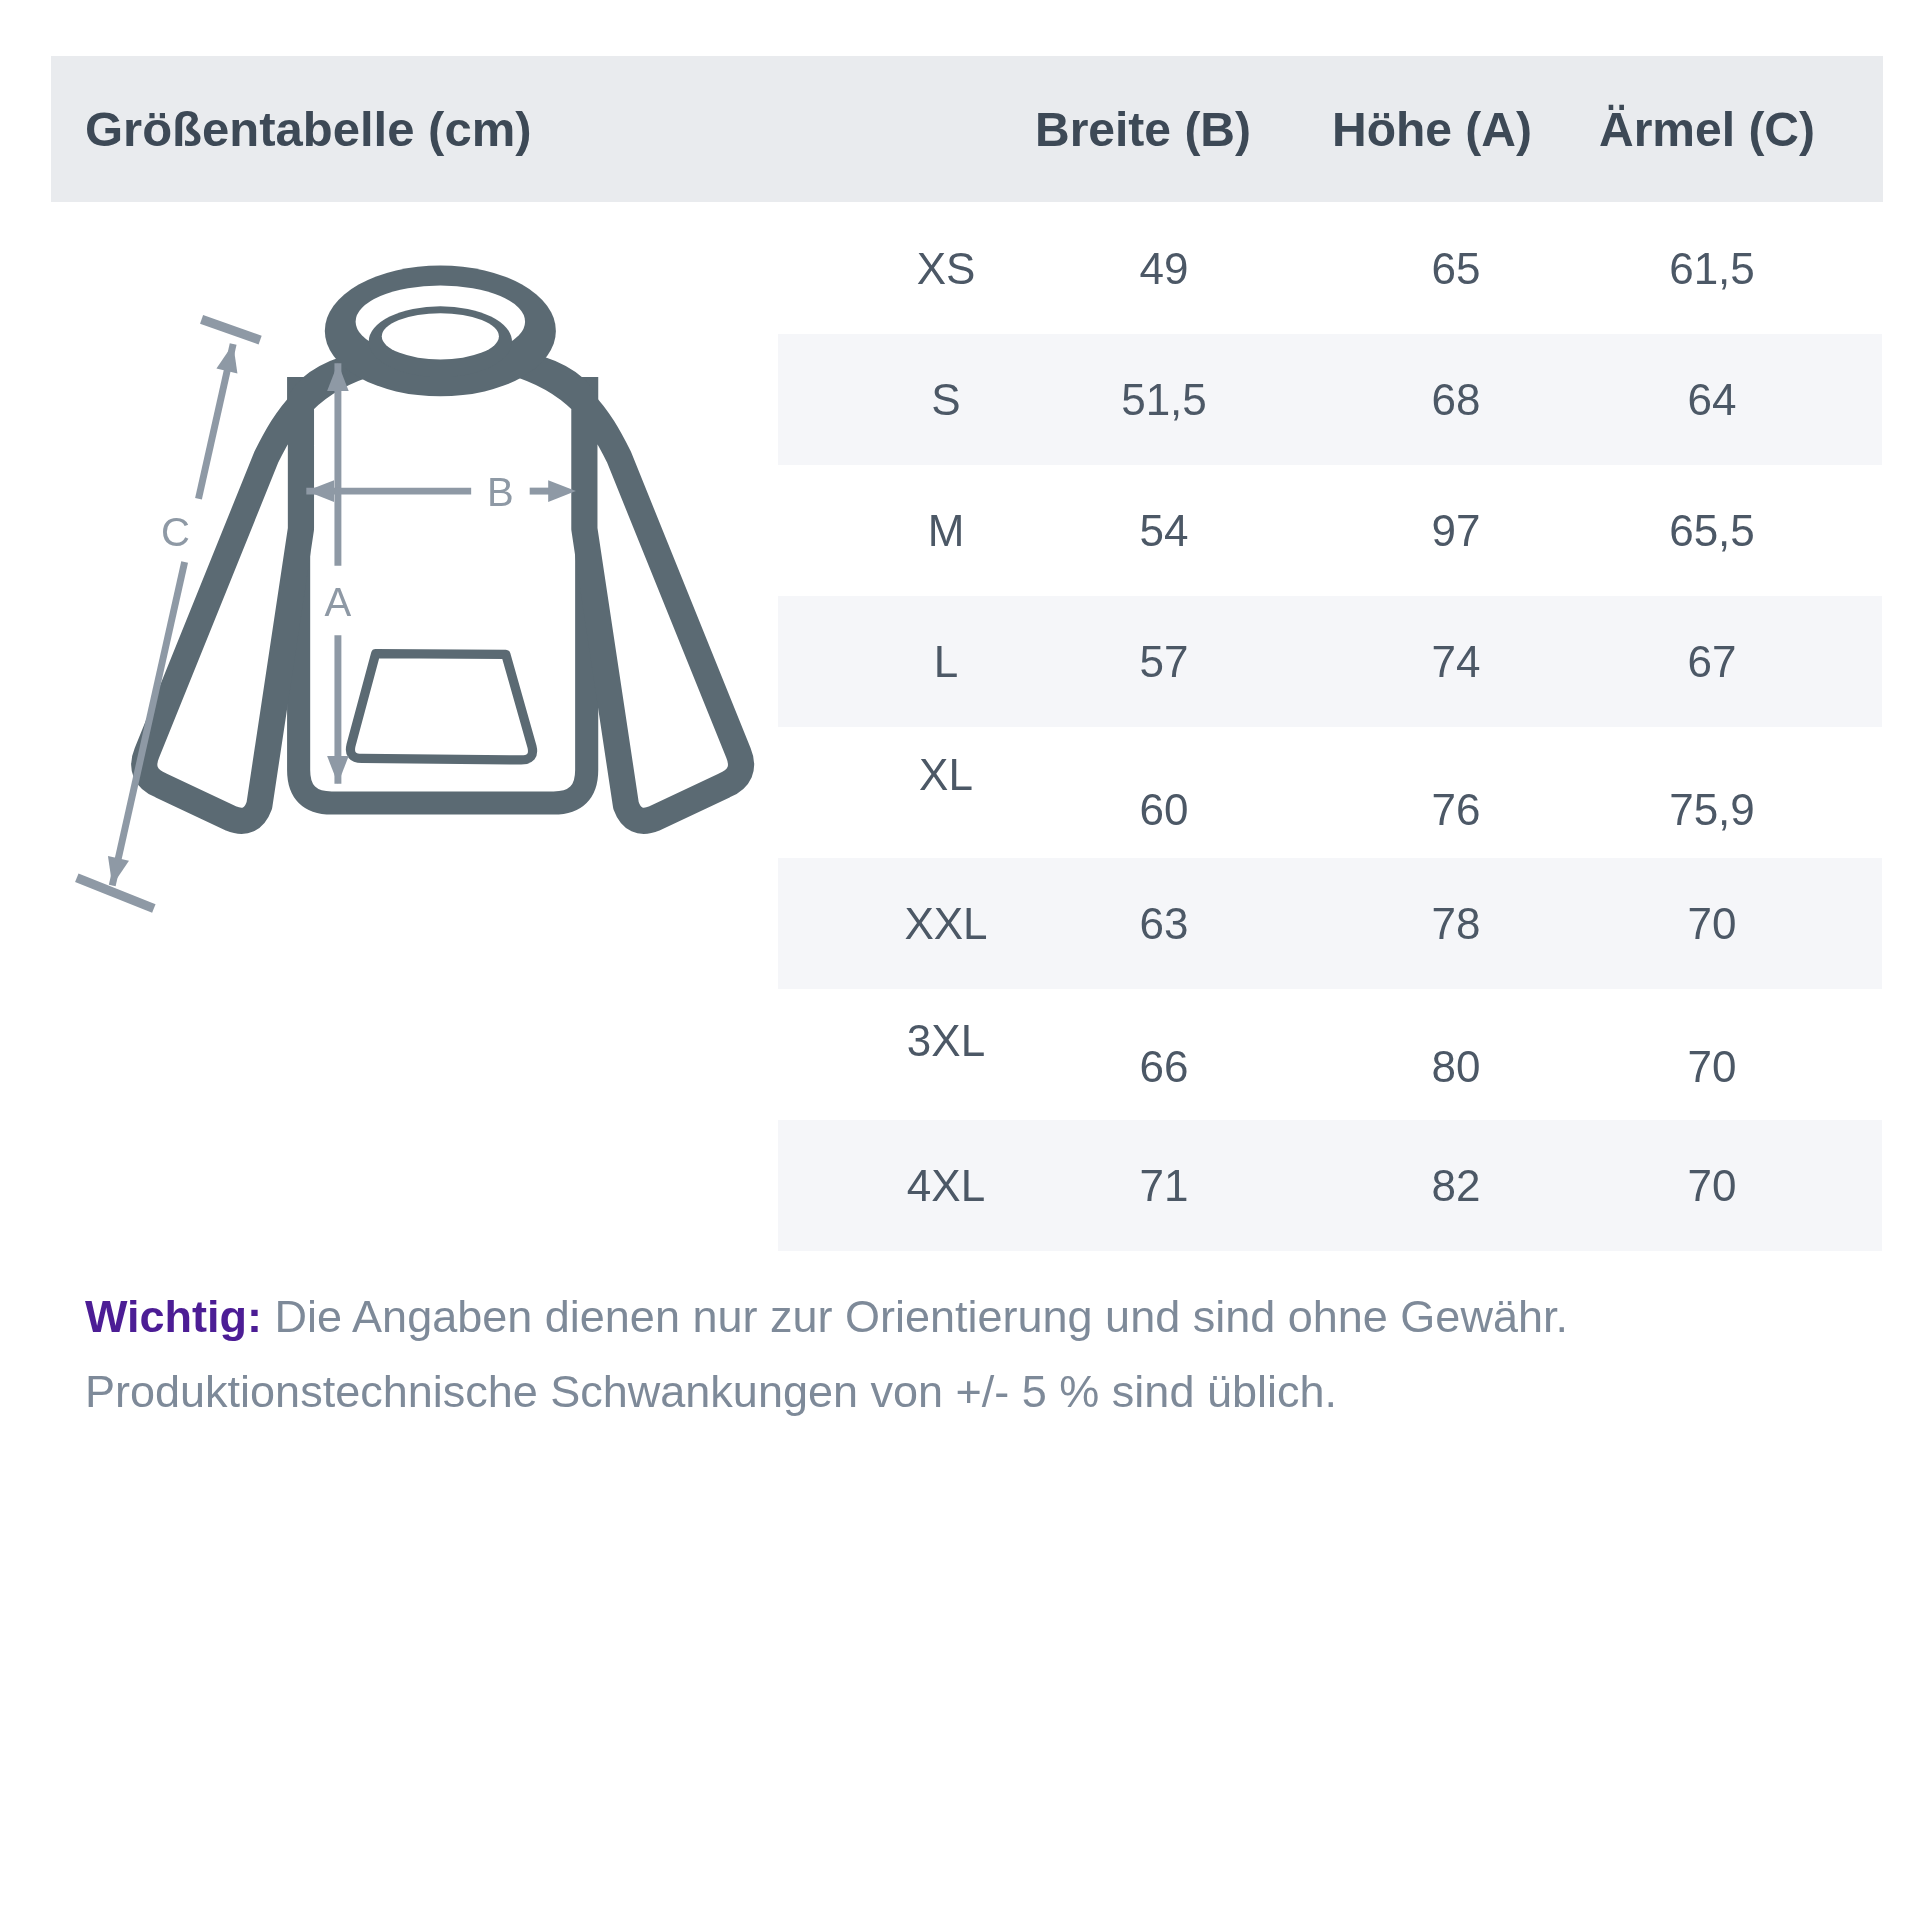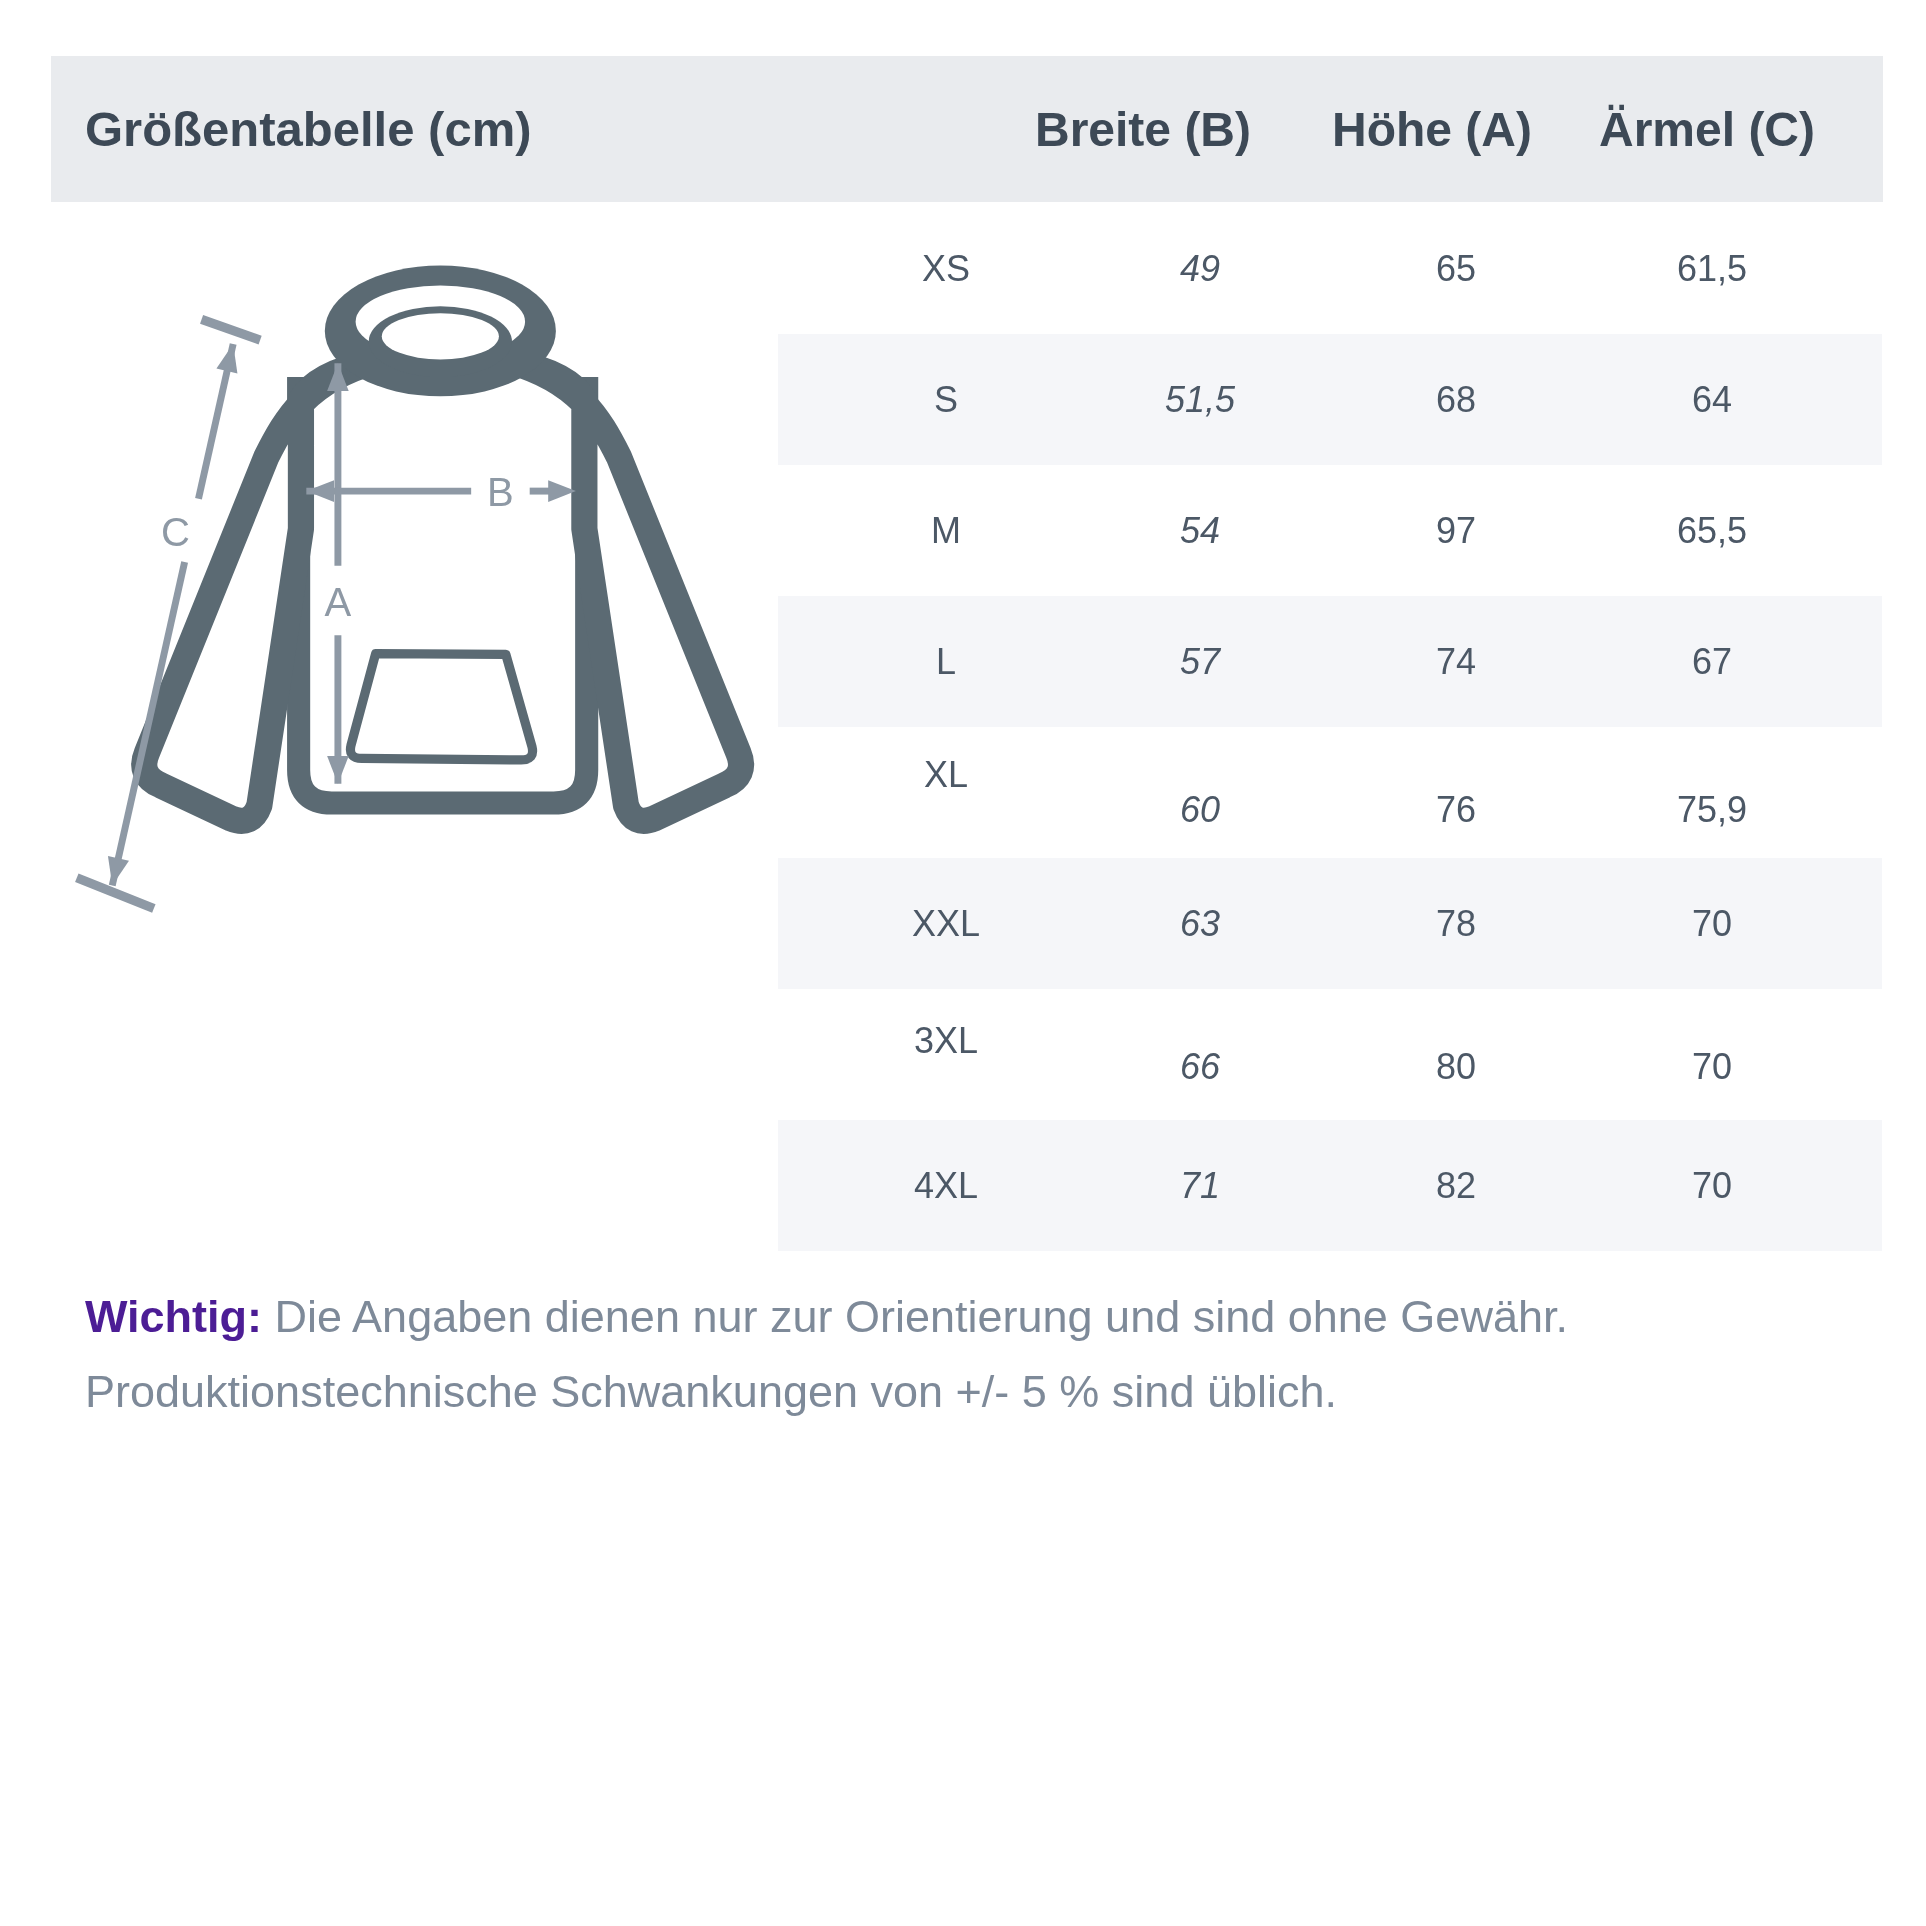--- a/index.html
+++ b/index.html
@@ -23,24 +23,24 @@
   .col-h.h2 { left:1381px; }
   .col-h.h3 { left:1656px; }
 
   .diagram { position:absolute; left:46px; top:146px; width:724px; height:778px; }
 
   .rows { position:absolute; left:0; top:203px; width:1926px; }
   .row { position:relative; width:1926px; height:131px; }
   .stripe { position:absolute; left:778px; width:1104px; top:0; bottom:0; background:#f5f6f9; }
   .cell {
     position:absolute; top:50%; transform:translate(-50%,-50%);
-    font-size:36px; color:#4c5866; white-space:nowrap;
+    font-size:44px; color:#4c5866; white-space:nowrap;
   }
   .cell-size { left:946px; }
-  .cell.c1 { left:1200px;font-style:italic; }
+  .cell.c1 { left:1164px; }
   .cell.c2 { left:1456px; }
   .cell.c3 { left:1712px; }
   
   .row:nth-child(5) .cell-size { transform:translate(-50%,-50%) translateY(-18.5px); }
   .row:nth-child(5) .cell.num  { transform:translate(-50%,-50%) translateY(17px); }
   .row:nth-child(7) .cell-size { transform:translate(-50%,-50%) translateY(-14px); }
   .row:nth-child(7) .cell.num  { transform:translate(-50%,-50%) translateY(12.3px); }
 
   .note {
     position:absolute; left:85px; top:1279px; width:1803px;

